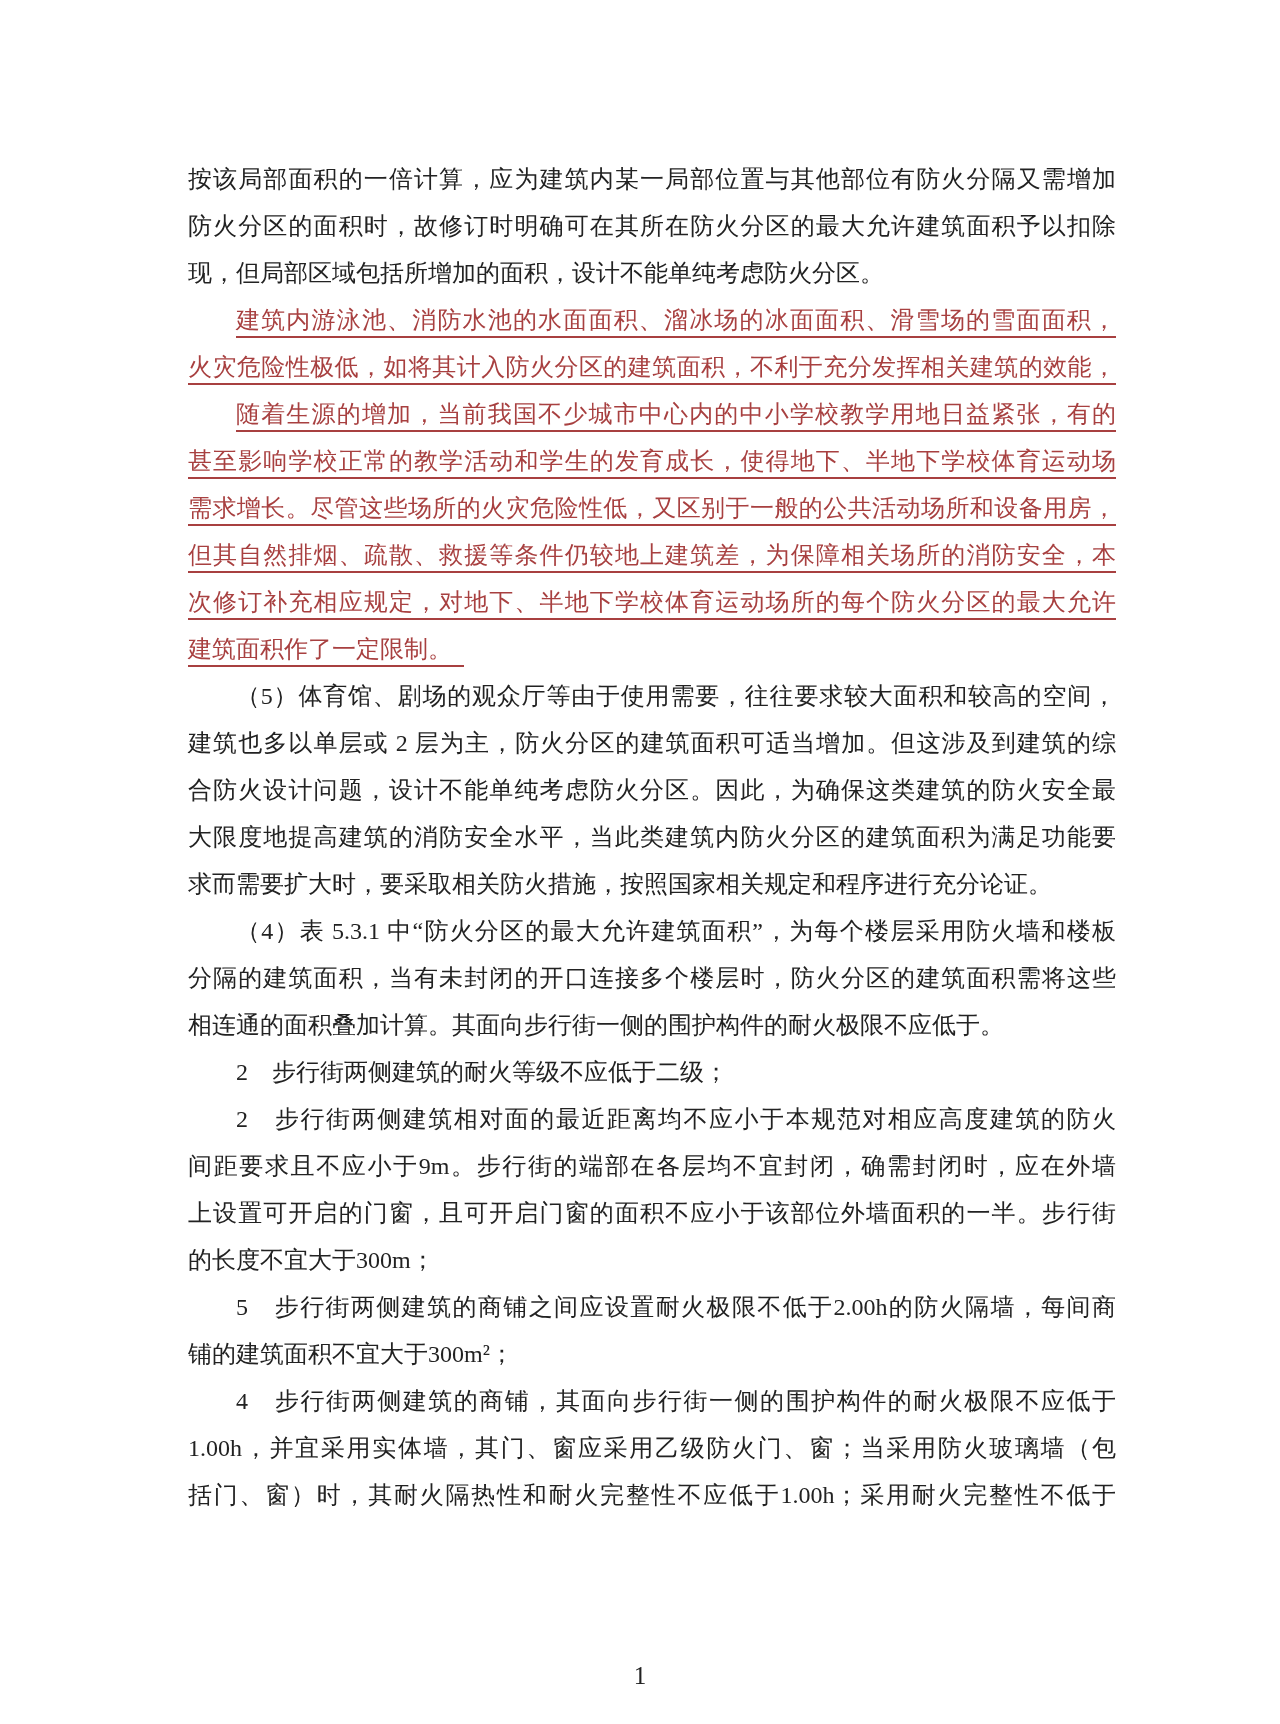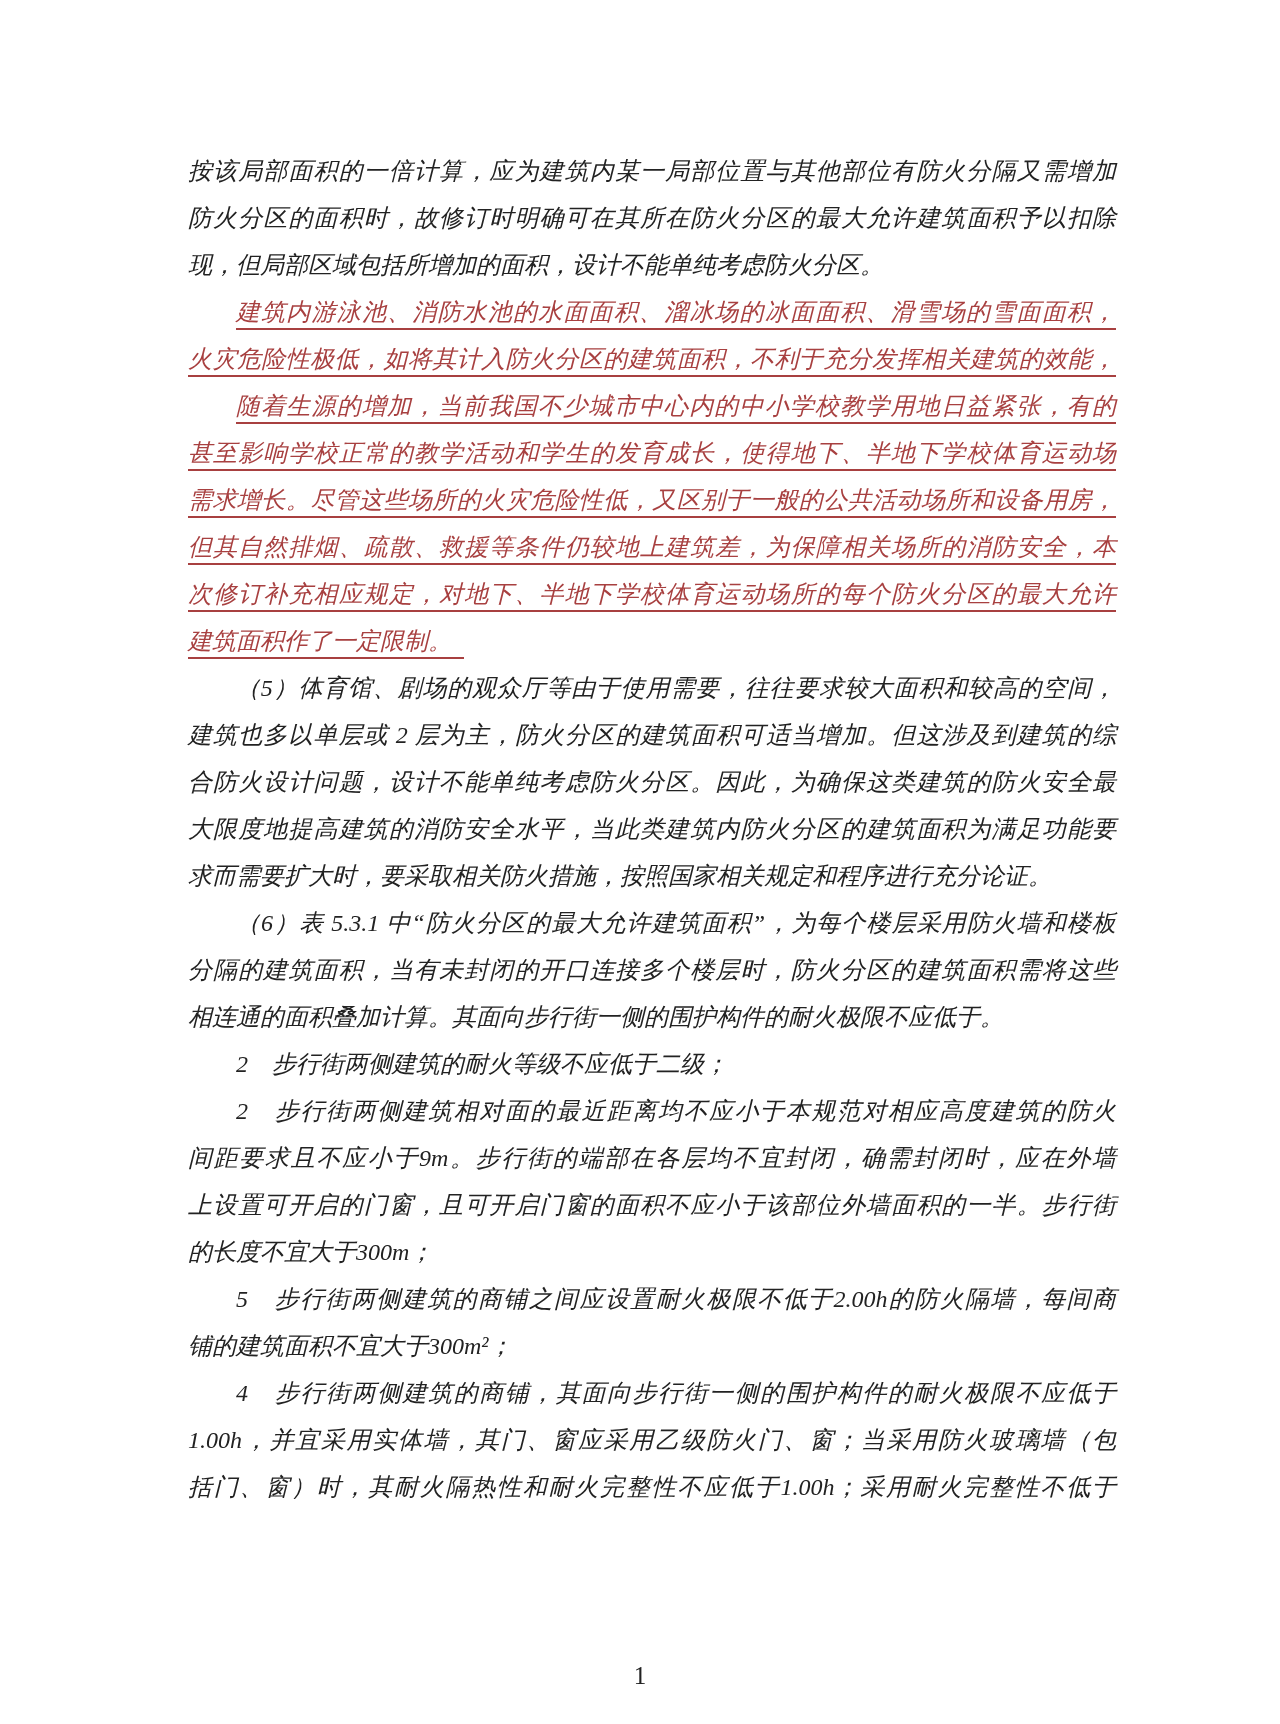--- a/index.html
+++ b/index.html
@@ -16,23 +16,22 @@
     position: relative;
     width: 1280px;
     height: 1724px;
     background: var(--page-bg);
     overflow: hidden;
     font-family: "Liberation Serif", "DejaVu Serif", serif;
   }
   .content {
     position: absolute;
     left: 188px;
-    top: 148px;
+    top: 156px;
     width: 928px;
-    font-style: italic;
   }
   .para { margin: 0; padding: 0; }
   .line {
     font-size: 24px;
     line-height: 47px;
     height: 47px;
     text-align: justify;
     text-align-last: justify;
     color: var(--body-color);
     white-space: normal;
@@ -81,21 +80,21 @@
         <div class="line line-end">建筑面积作了一定限制。&nbsp;&nbsp;</div>
       </div>
       <div class="para">
         <div class="line indent">（5）体育馆、剧场的观众厅等由于使用需要，往往要求较大面积和较高的空间，</div>
         <div class="line">建筑也多以单层或 2 层为主，防火分区的建筑面积可适当增加。但这涉及到建筑的综</div>
         <div class="line">合防火设计问题，设计不能单纯考虑防火分区。因此，为确保这类建筑的防火安全最</div>
         <div class="line">大限度地提高建筑的消防安全水平，当此类建筑内防火分区的建筑面积为满足功能要</div>
         <div class="line line-end">求而需要扩大时，要采取相关防火措施，按照国家相关规定和程序进行充分论证。</div>
       </div>
       <div class="para">
-        <div class="line indent">（6）表 5.3.1 中“防火分区的最大允许建筑面积”，为每个楼层采用防火墙和楼板</div>
+        <div class="line indent">（4）表 5.3.1 中“防火分区的最大允许建筑面积”，为每个楼层采用防火墙和楼板</div>
         <div class="line">分隔的建筑面积，当有未封闭的开口连接多个楼层时，防火分区的建筑面积需将这些</div>
         <div class="line line-end">相连通的面积叠加计算。其面向步行街一侧的围护构件的耐火极限不应低于。</div>
       </div>
       <div class="para">
         <div class="line line-end indent">2　步行街两侧建筑的耐火等级不应低于二级；</div>
       </div>
       <div class="para">
         <div class="line indent">2　步行街两侧建筑相对面的最近距离均不应小于本规范对相应高度建筑的防火</div>
         <div class="line">间距要求且不应小于9m。步行街的端部在各层均不宜封闭，确需封闭时，应在外墙</div>
         <div class="line">上设置可开启的门窗，且可开启门窗的面积不应小于该部位外墙面积的一半。步行街</div>

